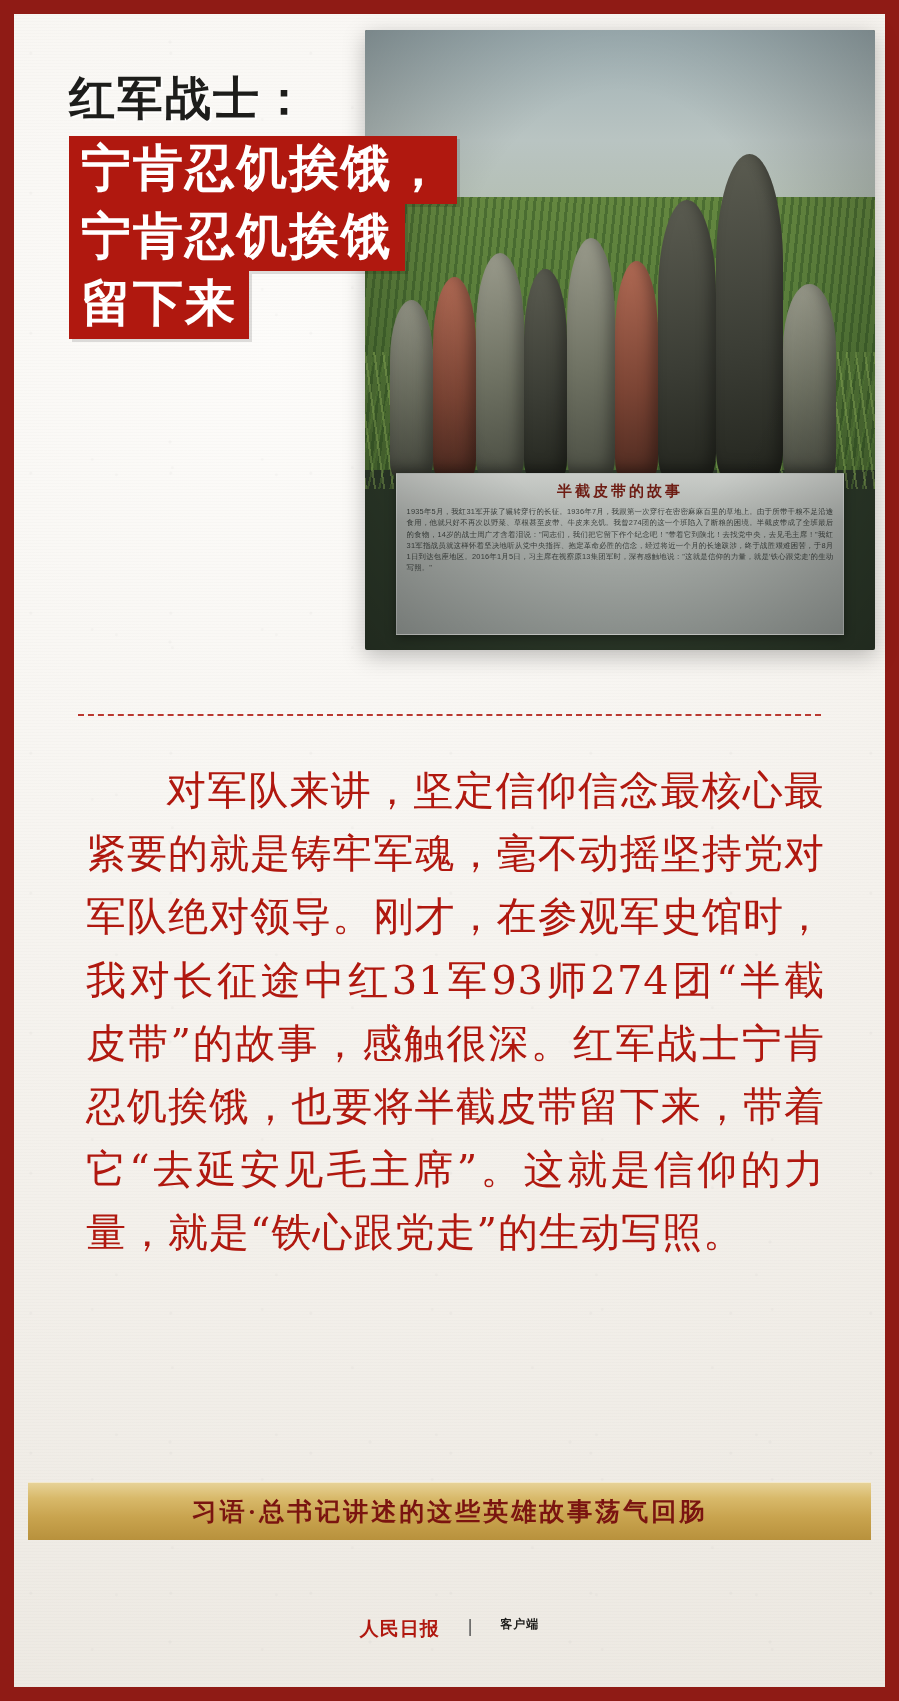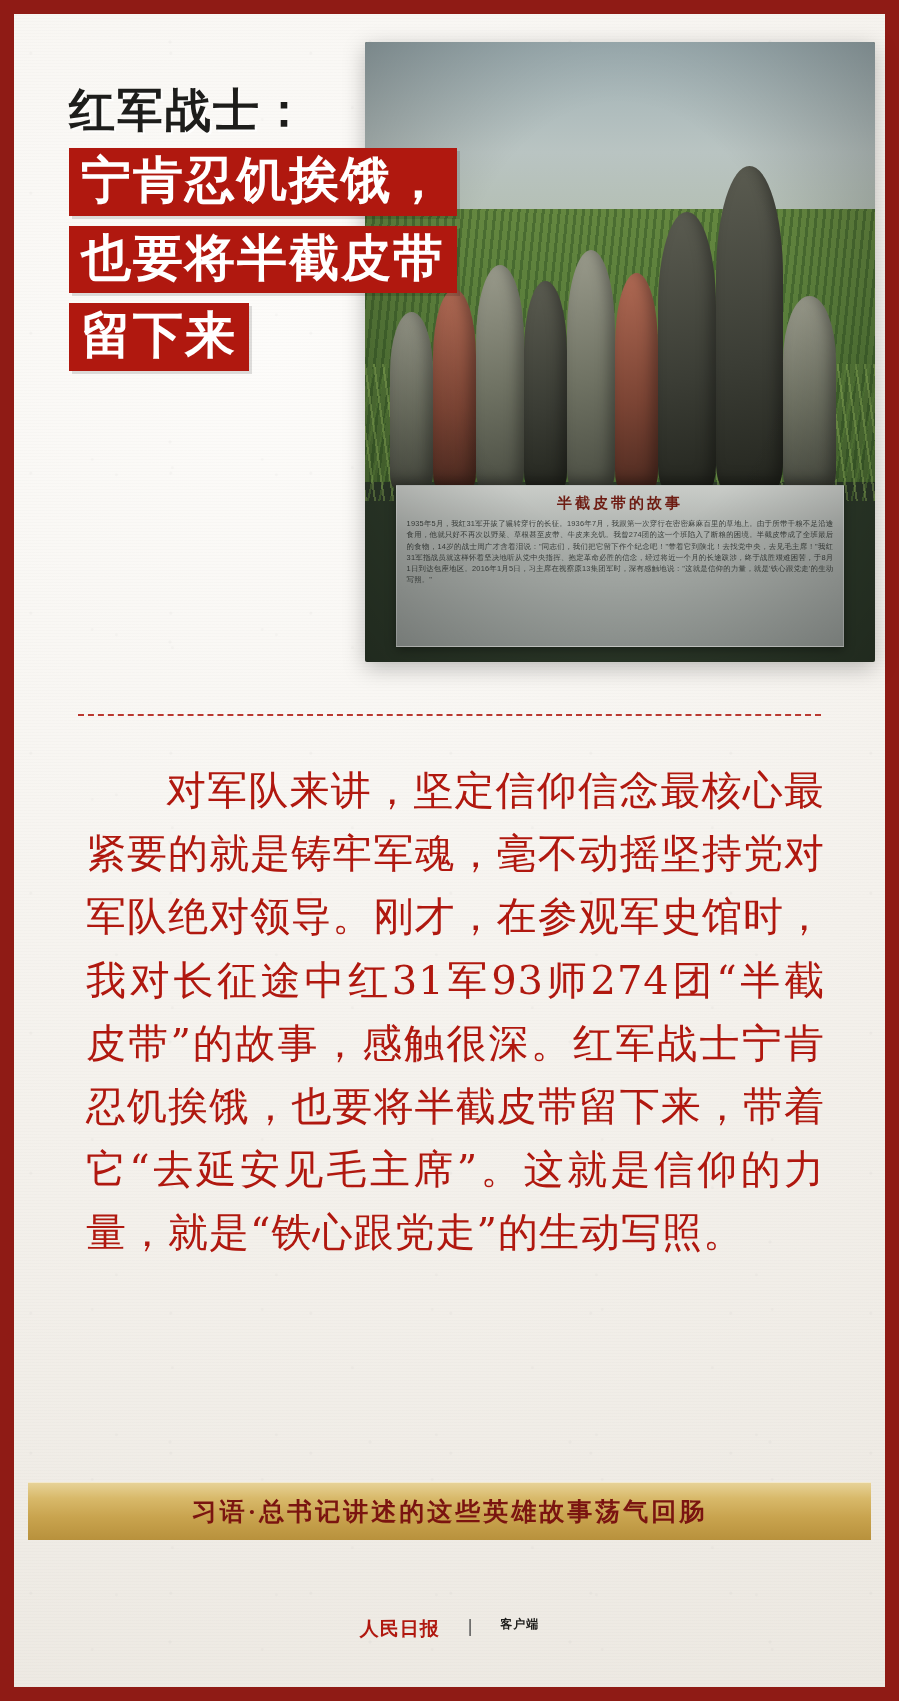--- a/index.html
+++ b/index.html
@@ -41,21 +41,21 @@
       radial-gradient(circle at 78% 14%, rgba(0,0,0,0.022) 0 1px, transparent 2px),
       radial-gradient(circle at 64% 88%, rgba(0,0,0,0.02) 0 1px, transparent 2px),
       radial-gradient(circle at 88% 52%, rgba(0,0,0,0.02) 0 1px, transparent 2px);
     background-size: 140px 140px, 170px 170px, 200px 200px, 160px 160px, 180px 180px;
     pointer-events: none;
   }
 
   
   .header {
     position: absolute;
-    left: 0; top: 12px;
+    left: 0; top: 0;
     width: 100%;
     height: 660px;
   }
   .photo {
     position: absolute;
     right: 10px;
     top: 16px;
     width: 510px;
     height: 620px;
     border-radius: 2px;
@@ -151,21 +151,20 @@
     color: #1d1d1b;
     font-size: 46px;
     text-shadow: 2px 2px 0 rgba(255,255,255,0.8);
     margin-bottom: 14px;
   }
   .t-red {
     color: #ffffff;
     font-size: 52px;
     background: #b0180f;
     padding: 6px 12px 9px 12px;
-    margin-bottom: 10px;
     box-shadow: 3px 3px 0 rgba(0,0,0,0.12);
   }
   .t-red.l2 { font-size: 50px; }
   .t-red.l3 { font-size: 50px; }
   .t-red.l4 { font-size: 50px; }
   .t-rows { display: flex; flex-direction: column; align-items: flex-start; }
 
   
   .rule {
     position: absolute;
@@ -292,21 +291,21 @@
           <div class="plaque-body">1935年5月，我红31军开拔了辗转穿行的长征。1936年7月，我跟第一次穿行在密密麻麻百里的草地上。由于所带干粮不足沿途食用，他就只好不再次以野菜、草根甚至皮带、牛皮来充饥。我曾274团的这一个班陷入了断粮的困境。半截皮带成了全班最后的食物，14岁的战士周广才含着泪说："同志们，我们把它留下作个纪念吧！"带着它到陕北！去找党中央，去见毛主席！"我红31军指战员就这样怀着坚决地听从党中央指挥、抱定革命必胜的信念，经过将近一个月的长途跋涉，终于战胜艰难困苦，于8月1日到达包座地区。2016年1月5日，习主席在视察原13集团军时，深有感触地说："这就是信仰的力量，就是'铁心跟党走'的生动写照。"</div>
         </div>
 
         <div class="vignette"></div>
       </div>
 
       <div class="titles">
         <div class="t-rows">
           <div class="t-line t-main">红军战士：</div>
           <div class="t-line t-red l2">宁肯忍饥挨饿，</div>
-          <div class="t-line t-red l3">也要将半截皮带</div>
+          <div class="t-line t-red l3">宁肯忍饥挨饿</div>
           <div class="t-line t-red l4">留下来</div>
         </div>
       </div>
     </div>
 
     <div class="rule"></div>
 
     <div class="body-text">对军队来讲，坚定信仰信念最核心最紧要的就是铸牢军魂，毫不动摇坚持党对军队绝对领导。刚才，在参观军史馆时，我对长征途中红31军93师274团“半截皮带”的故事，感触很深。红军战士宁肯忍饥挨饿，也要将半截皮带留下来，带着它“去延安见毛主席”。这就是信仰的力量，就是“铁心跟党走”的生动写照。</div>
 
     <div class="banner">

